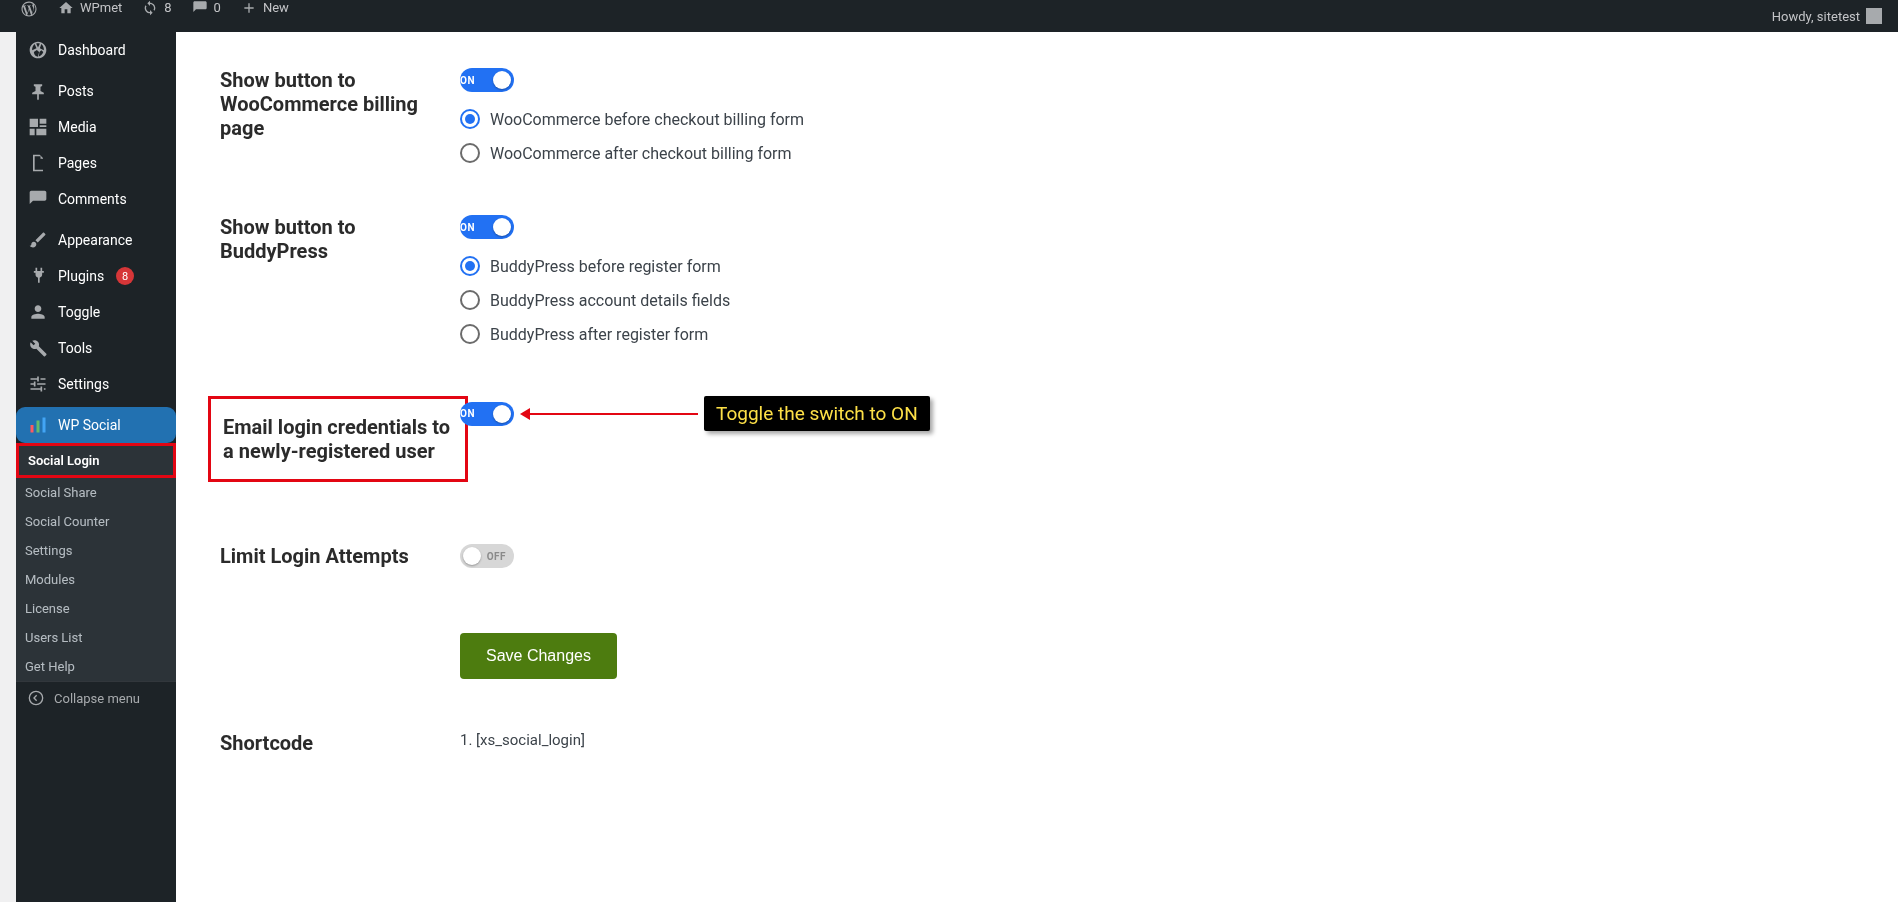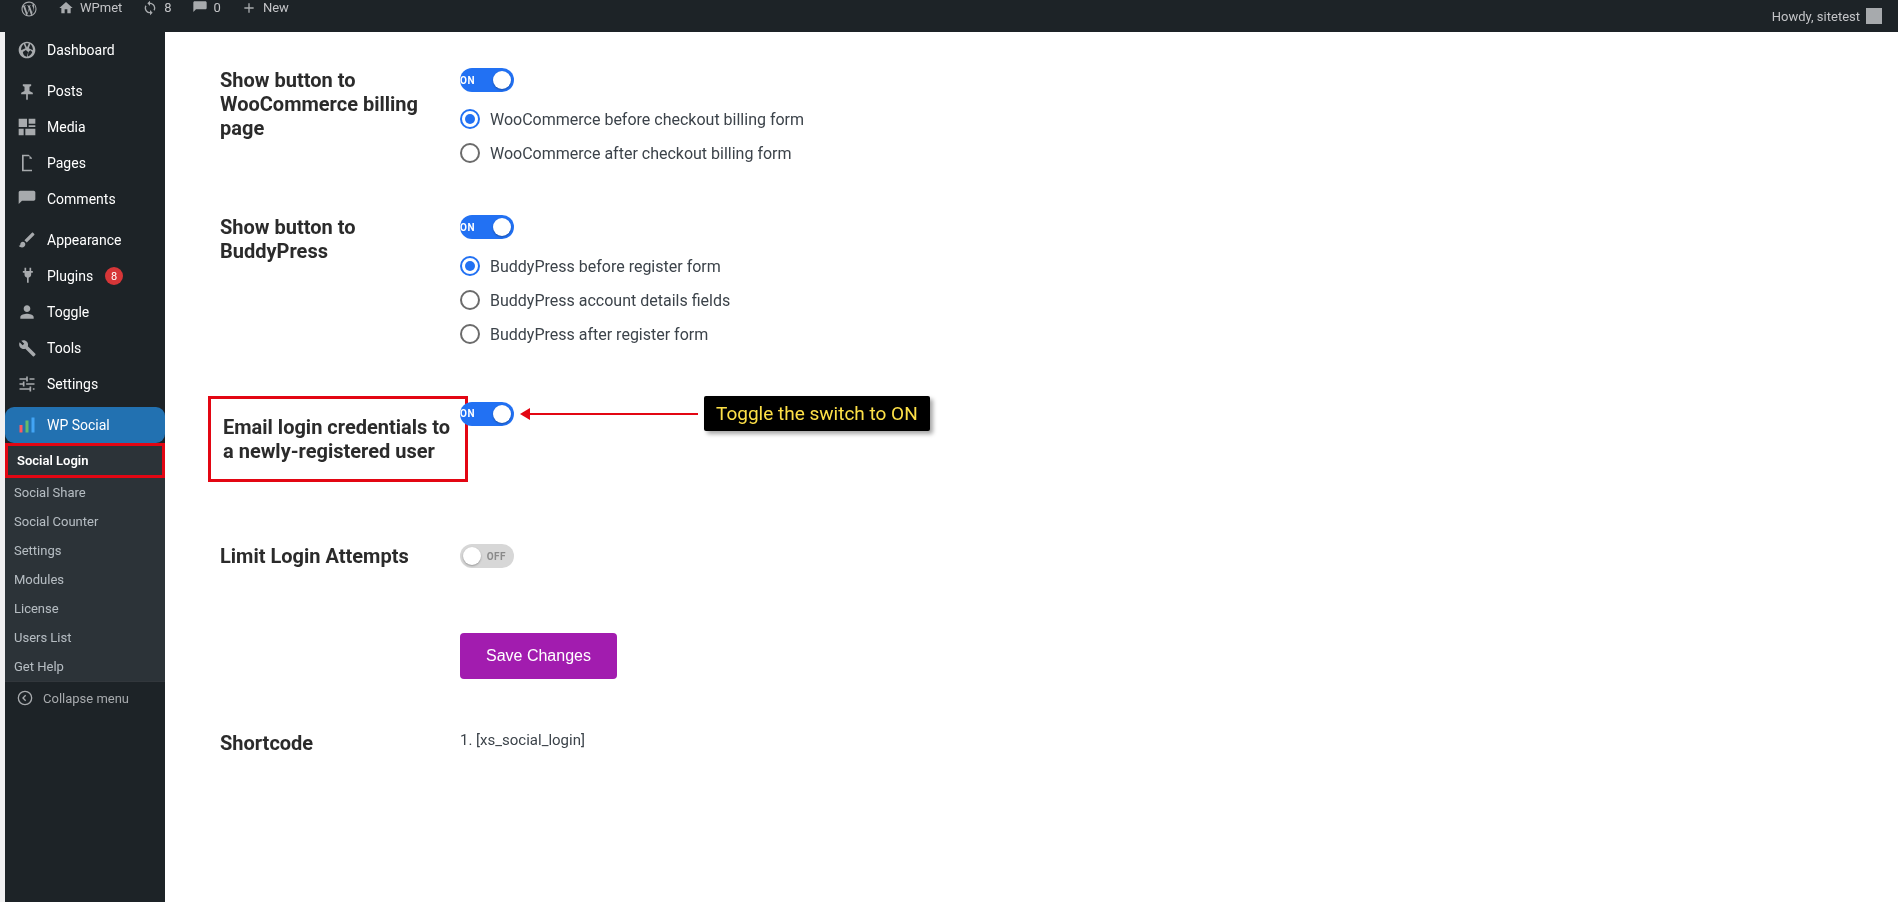--- a/index.html
+++ b/index.html
@@ -6,21 +6,21 @@
 body { font-family: -apple-system, BlinkMacSystemFont, "Segoe UI", Roboto, sans-serif; font-size: 14px; background: #f0f0f1; color: #3c434a; }
 
 
 .adminbar { position: fixed; top: 0; left: 0; right: 0; height: 32px; background: #1d2327; color: #c3c4c7; display: flex; align-items: center; padding: 0 12px; z-index: 1000; font-size: 13px; }
 .adminbar-left { display: flex; align-items: center; gap: 4px; }
 .adminbar-left .ab-item { display: flex; align-items: flex-start; gap: 6px; padding: 0 8px; height: 32px; cursor: pointer; }
 .adminbar-right { margin-left: auto; display: flex; align-items: center; gap: 6px; padding-right: 4px; justify-content: flex-end; }
 .ab-avatar { width: 16px; height: 16px; background: #a7aaad; display: inline-block; }
 
 
-.admin-menu { position: fixed; top: 32px; left: 5px; width: 160px; bottom: 0; background: #1d2327; color: #c3c4c7; overflow-y: auto; }
+.admin-menu { position: fixed; top: 32px; left: 16px; width: 160px; bottom: 0; background: #1d2327; color: #c3c4c7; overflow-y: auto; }
 .menu-item { display: flex; align-items: center; gap: 10px; padding: 8px 12px; cursor: pointer; font-size: 14px; color: #ffffff; }
 .menu-item.active { background: #2271b1; color: #fff; border-radius: 9px; }
 .menu-item .icon { width: 20px; height: 20px; display: flex; align-items: center; justify-content: center; color: #a7aaad; }
 .menu-item.active .icon { color: #fff; }
 .menu-sep { height: 5px; }
 .badge { display: inline-flex; align-items: center; justify-content: center; min-width: 18px; height: 18px; border-radius: 9px; background: #d63638; color: #fff; font-size: 11px; padding: 0 5px; margin-left: 2px; }
 .submenu { background: #2c3338; }
 .submenu-item { display: block; padding: 7px 12px 7px 9px; font-size: 13px; color: rgba(240,246,252,.7); cursor: pointer; }
 .submenu-item.current { font-weight: 600; color: #fff; }
 .collapse-item { display:flex; align-items:center; gap:10px; padding:8px 12px; font-size:13px; color:#a7aaad; cursor:pointer; border-top:1px solid #32373c; }
@@ -44,21 +44,21 @@
 .toggle.off .label { left:auto; right:8px; color:#8a8a8a;text-align:right; }
 
 
 .radio-opt { display:flex; align-items:center; gap:10px; margin-top:14px; font-size:16px; color:#3c434a; }
 .radio-opt:first-child { margin-top:16px; }
 .radio { width:20px; height:20px; border:2px solid #6b6b6b; border-radius:50%; display:flex; align-items:center; justify-content:center; cursor:pointer; flex-shrink:0; }
 .radio.checked { border-color:#2271f3; }
 .radio.checked::after { content:''; width:10px; height:10px; background:#2271f3; border-radius:50%; }
 
 
-.btn-primary { background:#a21caf; color:#fff; border:none; padding:14px 26px; font-size:16px; border-radius:4px; cursor:pointer; }
+.btn-primary { background:#4d7c0f; color:#fff; border:none; padding:14px 26px; font-size:16px; border-radius:4px; cursor:pointer; }
 
 .email-highlight { border:3px solid #e30613; padding:16px 12px; margin-left:48px; width:260px; }
 .email-highlight h3 { font-size:20px; font-weight:700; line-height:1.2; color:#2b2b2b; }
 
 
 .anno-wrap { display:flex; align-items:center; }
 .anno-arrow { position:relative; width:170px; height:2px; background:#e30613; margin-left:14px; margin-right:6px; }
 .anno-arrow::before { content:''; position:absolute; left:-8px; top:-5px; border-top:6px solid transparent; border-bottom:6px solid transparent; border-right:10px solid #e30613; }
 .anno-box { background:#000; color:#fde047; font-size:19px; padding:6px 12px; border-radius:2px; white-space:nowrap; box-shadow:3px 3px 4px rgba(0,0,0,0.35); }
 

